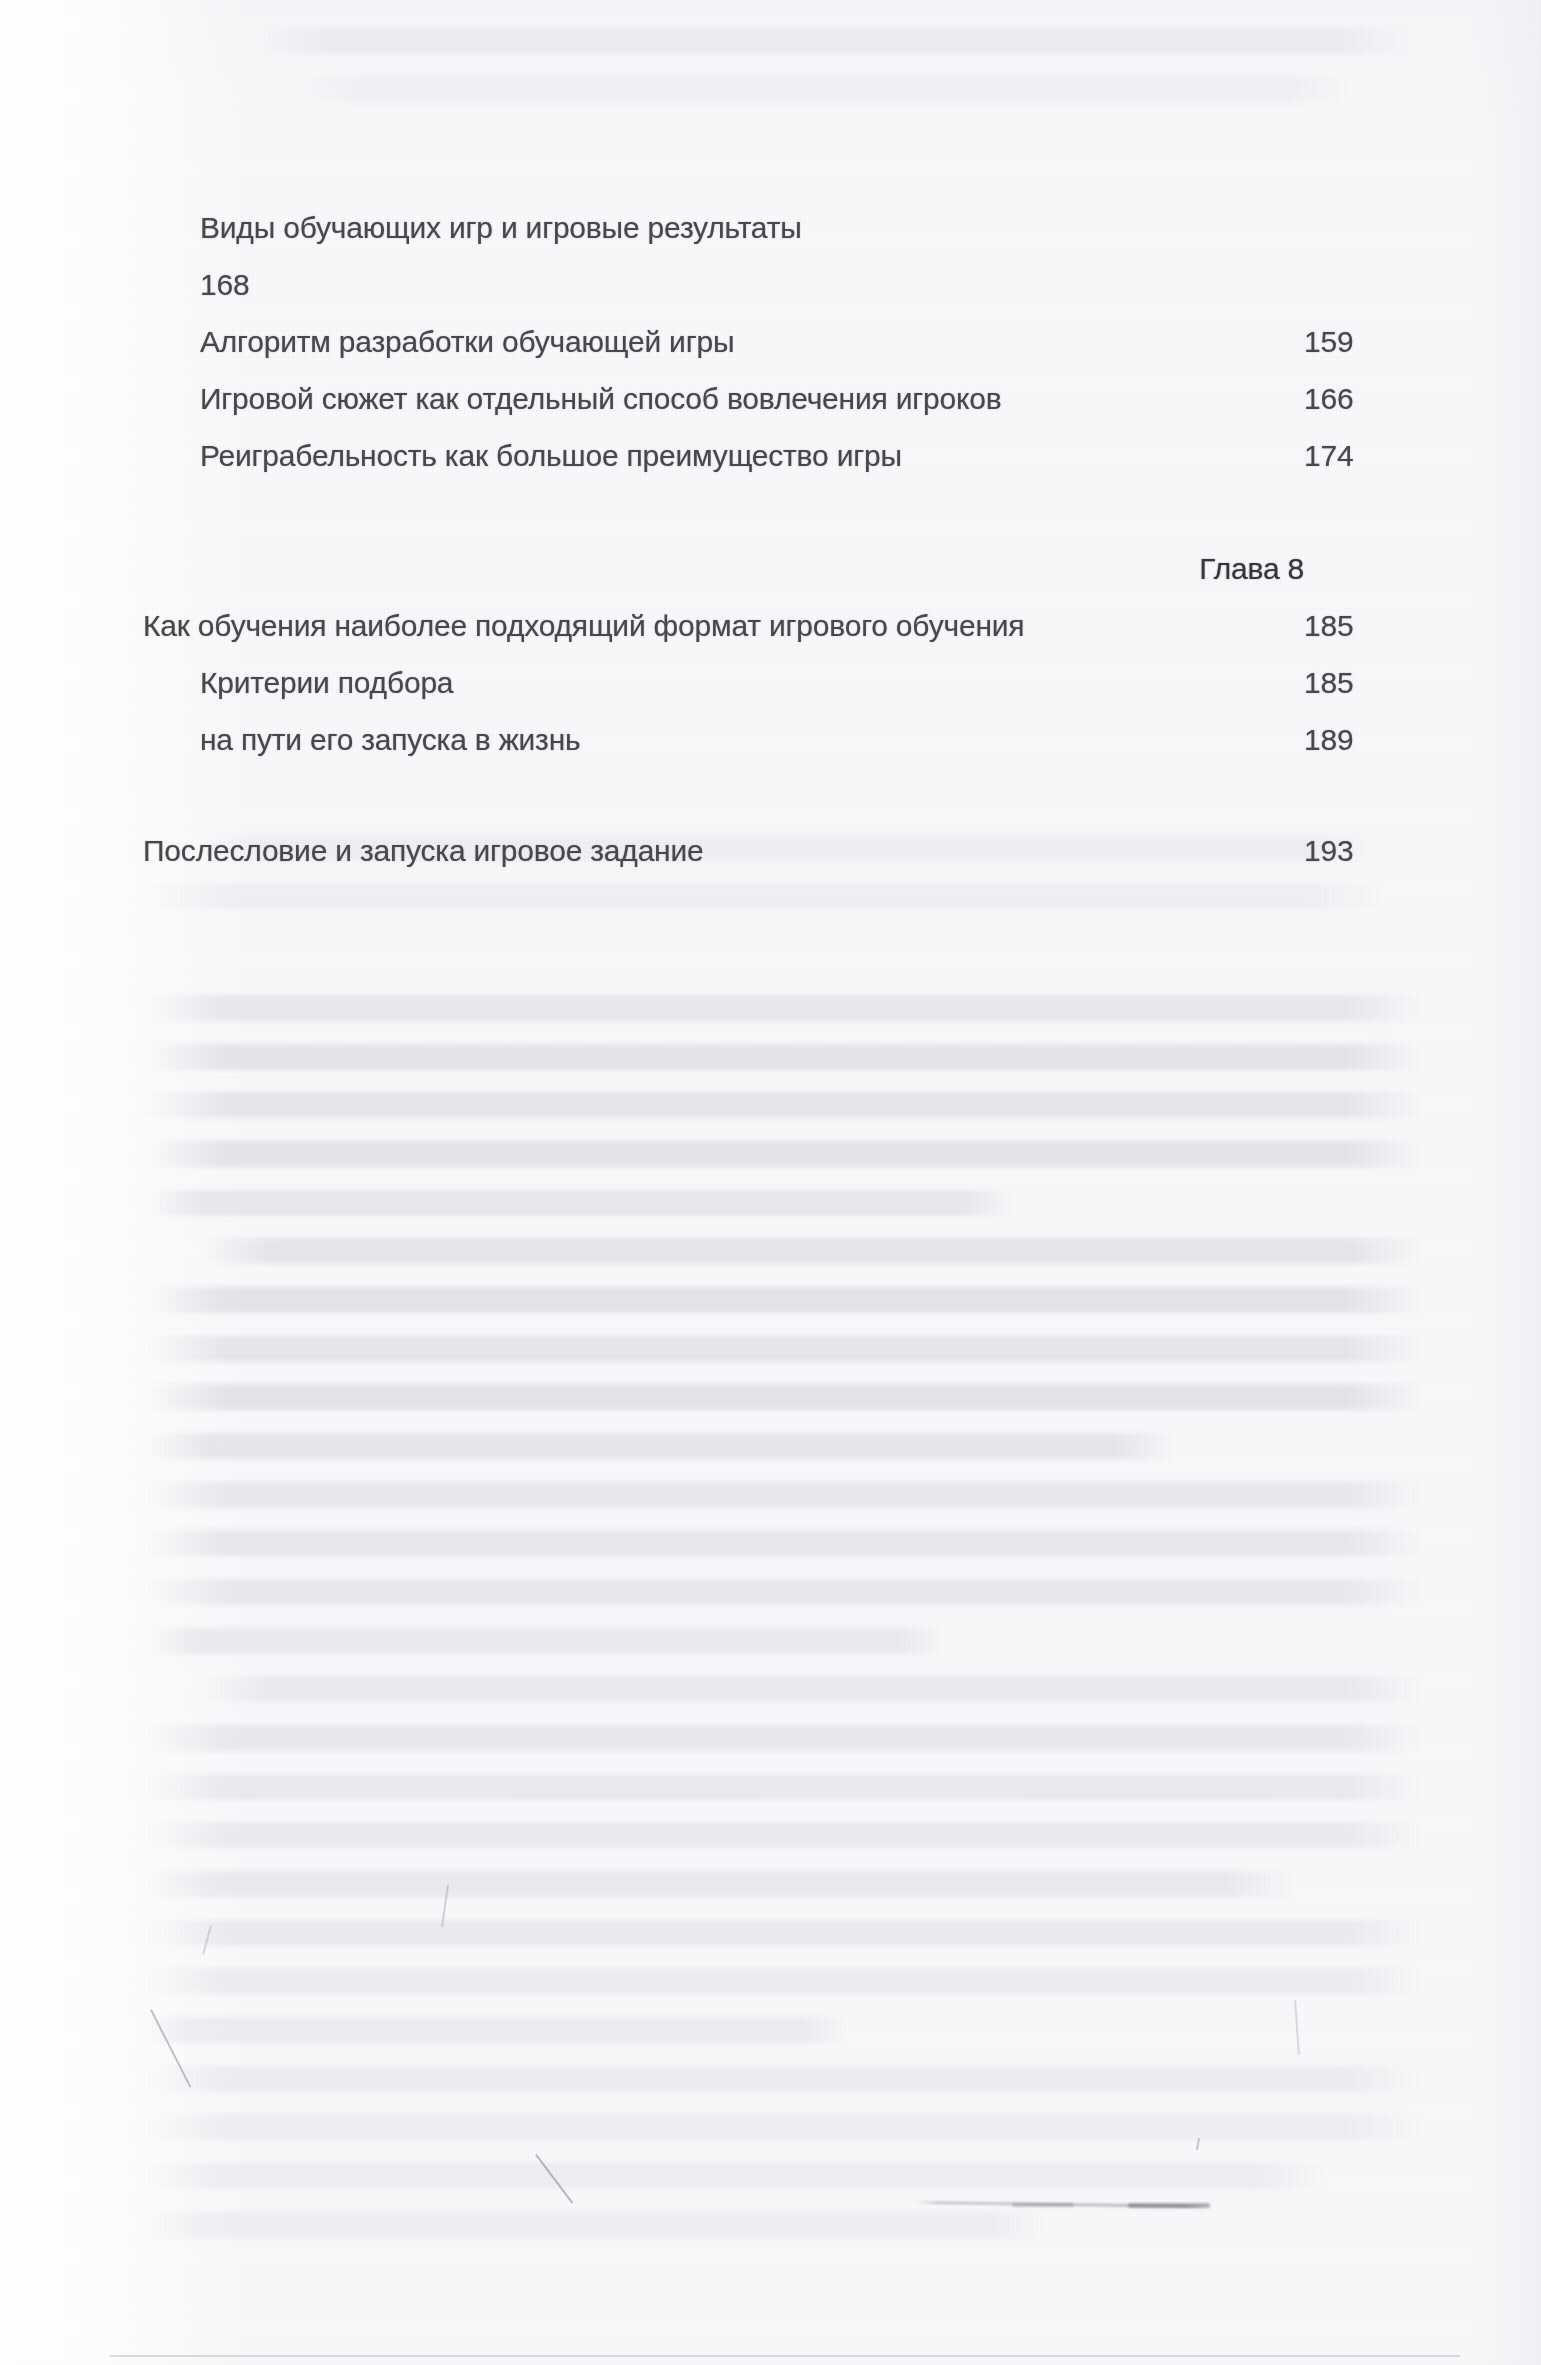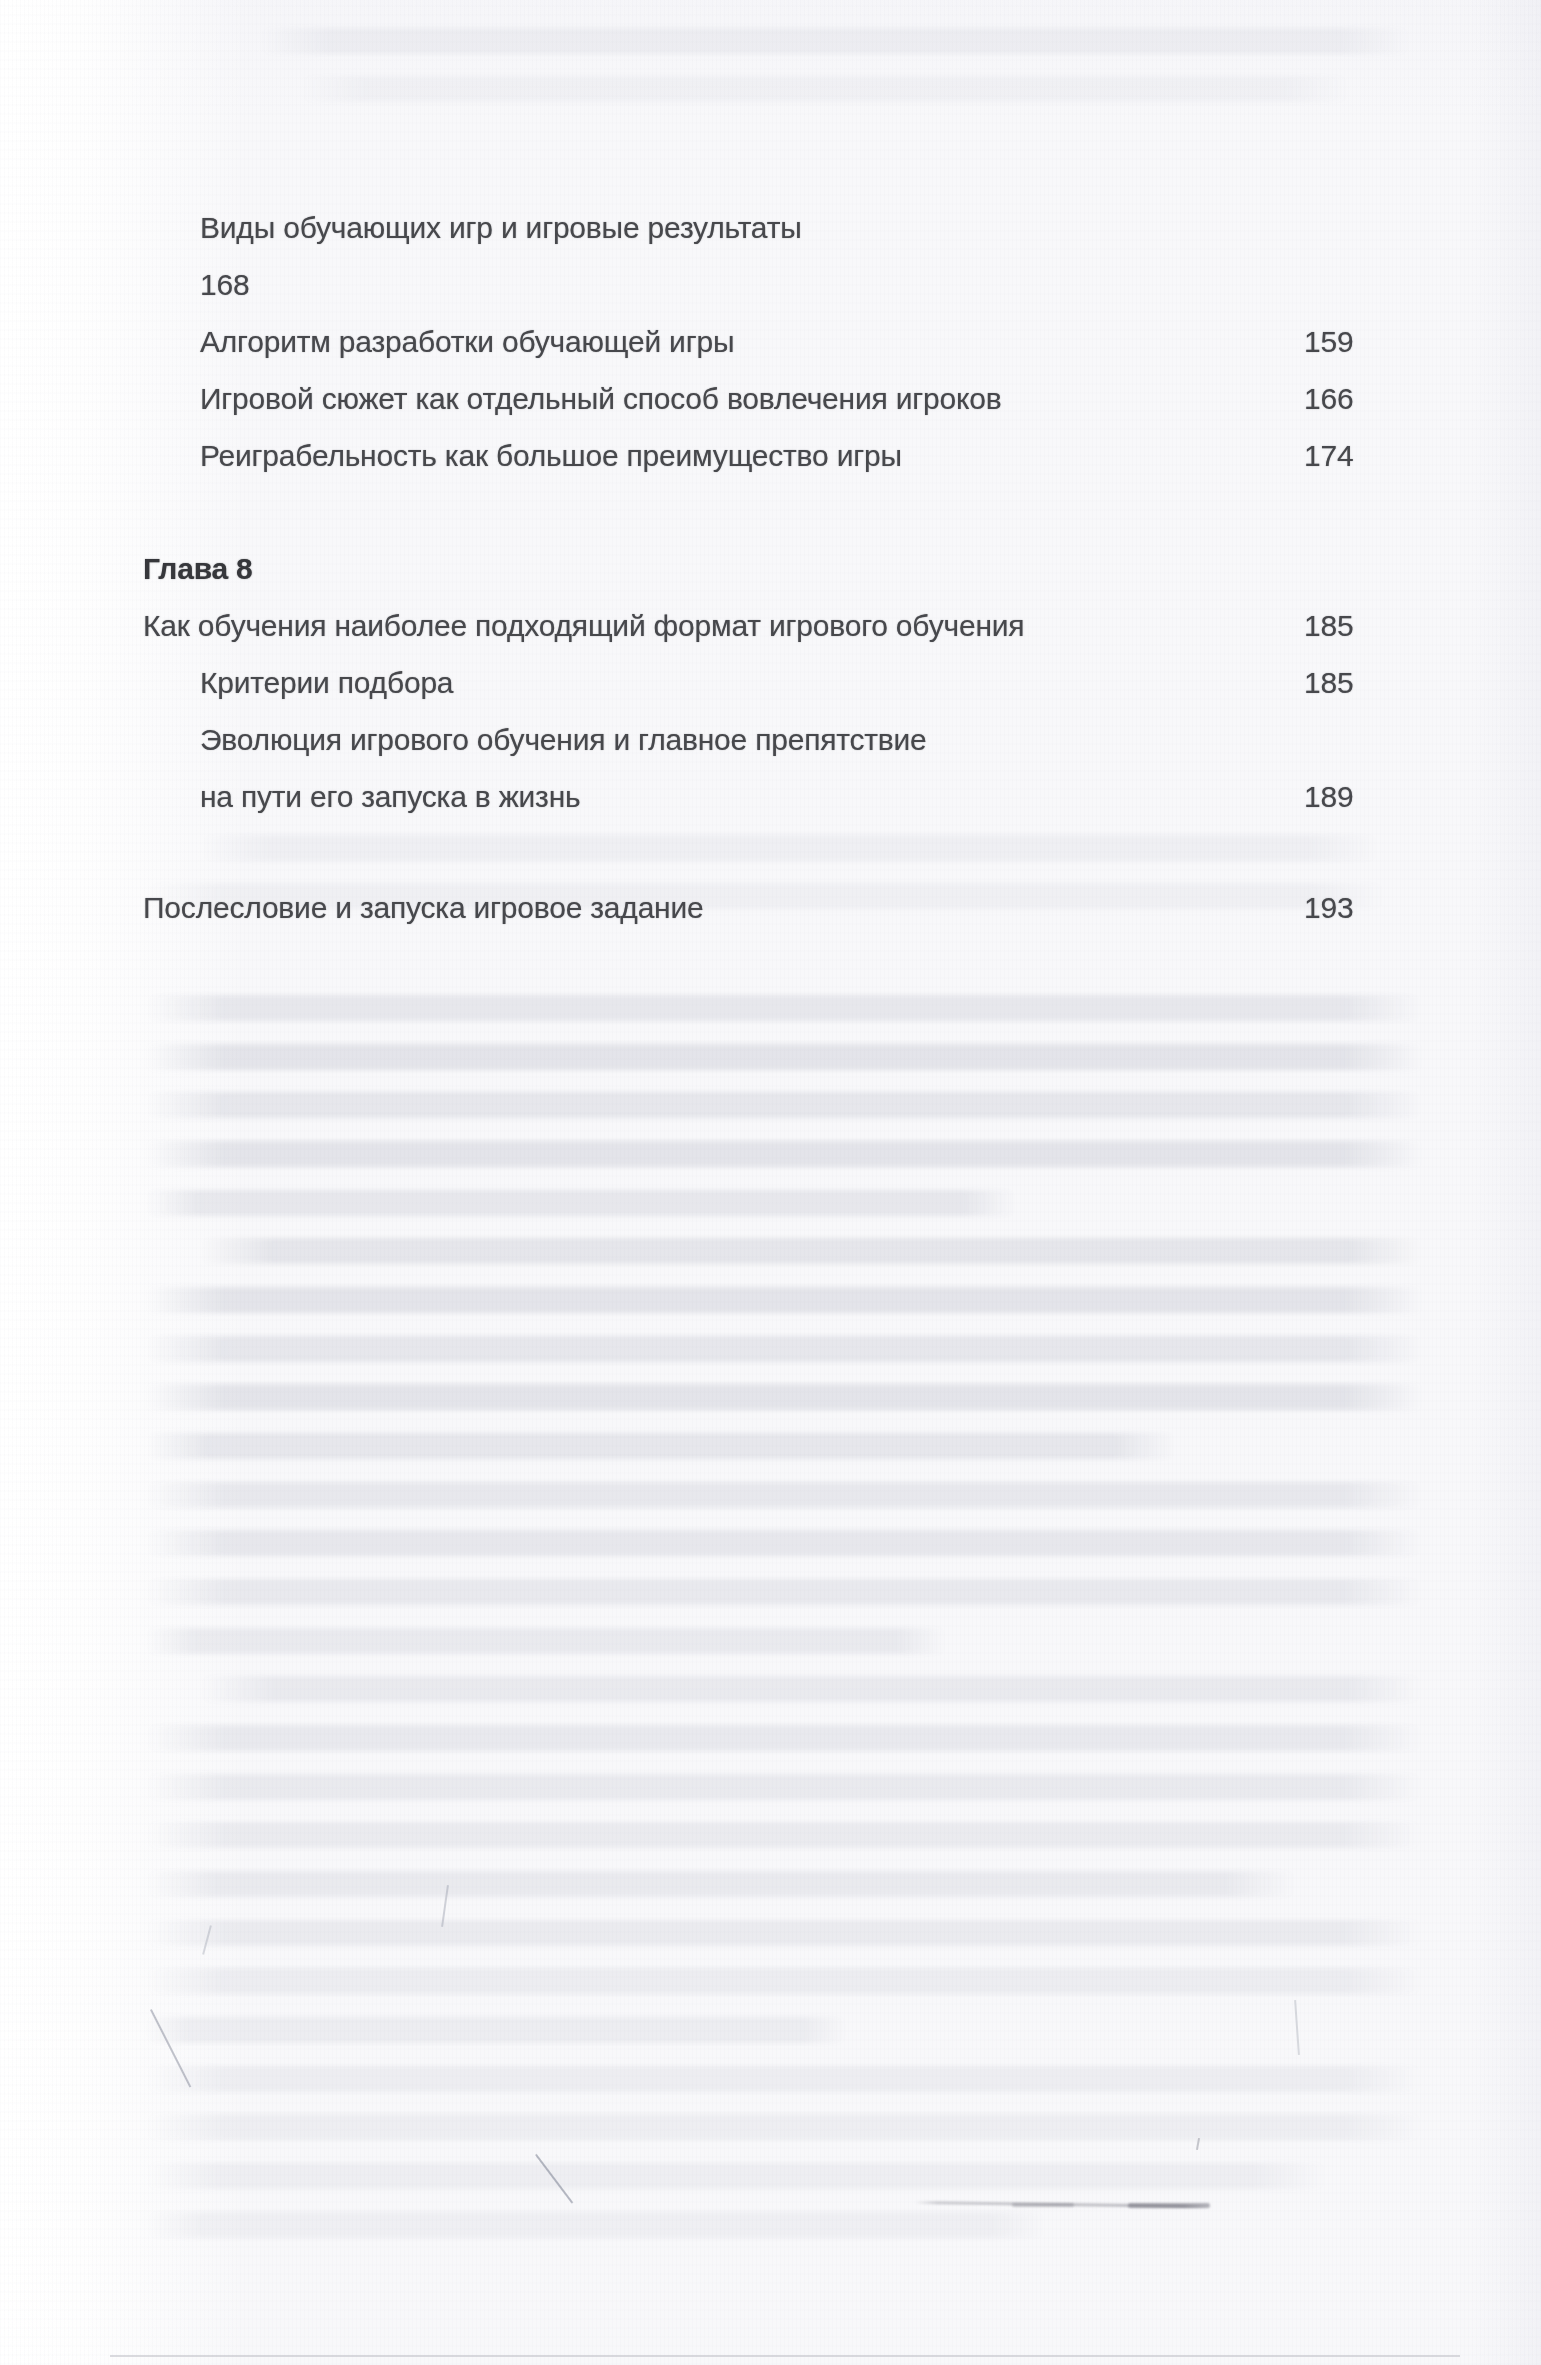--- a/index.html
+++ b/index.html
@@ -36,21 +36,21 @@
     color:#47484c;font-size:30px;letter-spacing:-0.2px;
     text-shadow:0 0 1.2px rgba(70,71,76,0.55);
   }
   .line{display:flex;align-items:center;height:57px;white-space:nowrap;}
   .line .t{flex:1;}
   .line .n{width:86px;text-align:left;}
   .sub{padding-left:57px;}
   .sub .t{margin-left:-57px;padding-left:57px;}
   .gap1{margin-top:56px;}
   .gap2{margin-top:54px;}
-  .bold{font-weight:700;color:#36373b;text-shadow:0 0 1.4px rgba(54,55,59,0.6);}
+  .bold{font-weight:400;color:#36373b;text-shadow:0 0 1.4px rgba(54,55,59,0.6);text-align:right;}
   
   .art{position:absolute;pointer-events:none;}
   .scratch1{left:150px;top:2010px;width:2px;height:87px;background:rgba(120,125,142,0.45);transform:rotate(-27deg);transform-origin:top left;filter:blur(0.6px);}
   .scratch2{left:535px;top:2155px;width:2px;height:61px;background:rgba(112,118,135,0.5);transform:rotate(-37deg);transform-origin:top left;filter:blur(0.6px);border-radius:2px;}
   .smudge-base{left:915px;top:2203px;width:292px;height:3px;transform:rotate(0.8deg);filter:blur(1px);
     background:linear-gradient(90deg,rgba(100,100,112,0) 0%,rgba(100,100,112,0.3) 8%,rgba(100,100,112,0.35) 45%,rgba(100,100,112,0.4) 75%,rgba(100,100,112,0.45) 92%,rgba(100,100,112,0) 100%);}
   .smudge-d1{left:1128px;top:2203px;width:82px;height:5px;background:rgba(92,92,104,0.45);filter:blur(1.2px);border-radius:3px;}
   .smudge-d2{left:1012px;top:2203px;width:62px;height:4px;background:rgba(92,92,104,0.28);filter:blur(1.2px);border-radius:3px;}
   .hair1{left:444px;top:1885px;width:2px;height:42px;background:rgba(130,135,152,0.35);transform:rotate(8deg);filter:blur(0.5px);}
   .hair2{left:1296px;top:2000px;width:2px;height:55px;background:rgba(130,135,152,0.28);transform:rotate(-4deg);filter:blur(0.5px);}
@@ -124,24 +124,20 @@
     </div>
     <div class="line">
       <span class="t">Как обучения наиболее подходящий формат игрового обучения</span>
       <span class="n">185</span>
     </div>
     <div class="line sub">
       <span class="t">Критерии подбора</span>
       <span class="n">185</span>
     </div>
     <div class="line sub">
-      <span class="t">Эволюция игрового обучения и главное препятствие</span>
-      <span class="n"></span>
-    </div>
-    <div class="line sub">
       <span class="t">на пути его запуска в жизнь</span>
       <span class="n">189</span>
     </div>
 
     <div class="line gap2">
       <span class="t">Послесловие и запуска игровое задание</span>
       <span class="n">193</span>
     </div>
   </div>
 

